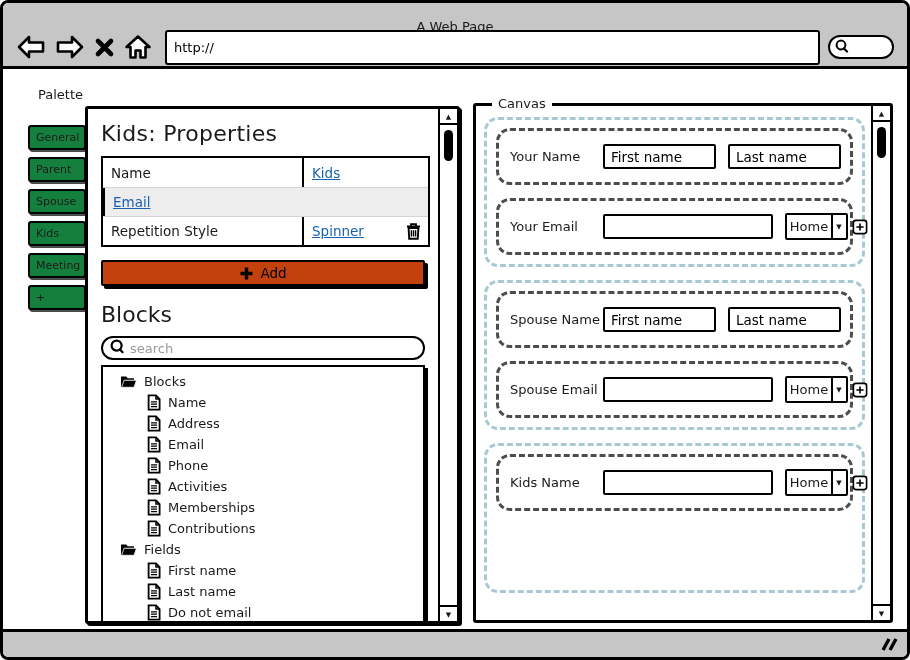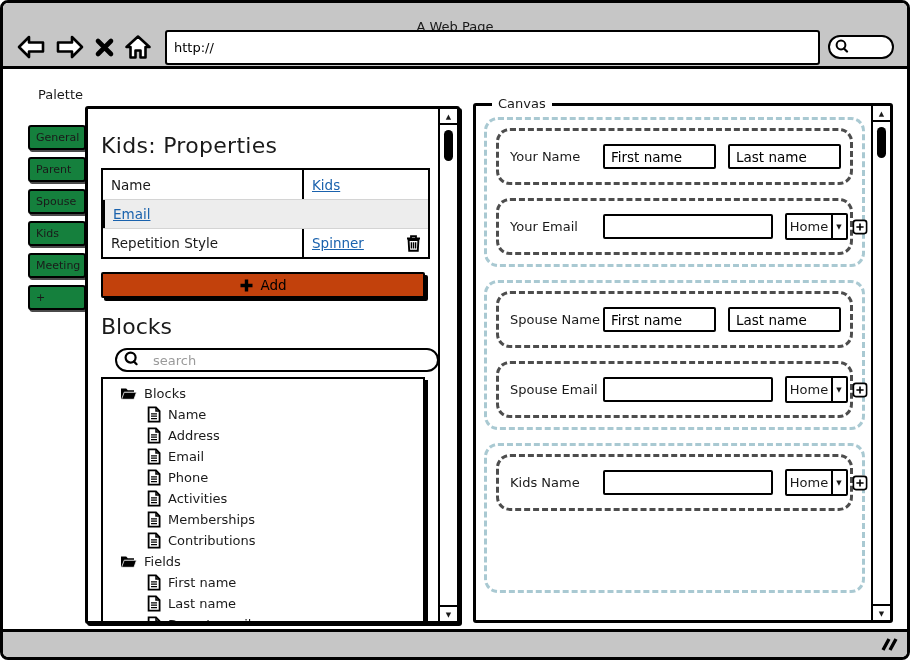--- a/index.html
+++ b/index.html
@@ -52,42 +52,42 @@
     border-left:2px solid #000; background:#fff; }
   .sb-btn { position:absolute; left:0; width:100%; height:16px; text-align:center;
     font-size:7px; line-height:16px; cursor:pointer; }
   .sb-up { top:0; border-bottom:2px solid #000; }
   .sb-down { bottom:0; border-top:2px solid #000; }
   .sb-thumb { position:absolute; top:21px; left:3.5px; width:9px; height:31px;
     background:#000; border-radius:5px; }
 
   
   .lp-content { position:absolute; top:0; left:0; right:19px; bottom:0;
-    padding:20px 8px 0 13px; overflow:hidden; }
+    padding:8px 8px 0 13px; overflow:hidden; }
   .panel-title { font-size:22px; letter-spacing:.3px; margin:4px 0 10px; font-weight:normal; }
   .ptable { border:2.5px solid #000; }
   .prow { display:flex; align-items:stretch; height:29px; background:#fff; border-top:1.5px solid #d4d4d4; }
   .prow:first-child { border-top:none; }
   .prow.alt { background:#ededed; }
   .pcell-label { flex:1; display:flex; align-items:center; padding-left:8px; font-size:13.5px; }
   .pcell-value { width:126px; border-left:2.5px solid #000; display:flex;
     align-items:center; padding-left:8px; position:relative; }
   .plink { color:#1a62ad; text-decoration:underline; font-size:13.5px; cursor:pointer; }
   .trash { position:absolute; right:7px; top:6px; cursor:pointer; }
 
   .add-btn { margin-top:13px; width:calc(100% - 5px); height:26px;
     border:2.5px solid #000; border-radius:2px; background:#c2410c;
     box-shadow:3px 3px 0 #000; display:flex; align-items:center; justify-content:center;
     gap:6px; font-size:13.5px; cursor:pointer; font-family:"DejaVu Sans",sans-serif; }
 
   
   .blocks-title { font-size:22px; margin:16px 0 9px; font-weight:normal; }
   .searchbox { width:calc(100% - 5px); height:24px; border:2.5px solid #000;
-    border-radius:13px; display:flex; align-items:center; padding-left:7px; gap:14px;
-    background:#fff;margin-left:14px; }
+    border-radius:13px; display:flex; align-items:center; padding-left:7px; gap:5px;
+    background:#fff; }
   .searchbox input { border:none; outline:none; font-size:13px; flex:1;
     font-family:"DejaVu Sans",sans-serif; background:transparent; }
   .searchbox input::placeholder { color:#9a9a9a; }
   .treebox { margin-top:5px; width:calc(100% - 5px); height:258px;
     border:2.5px solid #000; box-shadow:3px 3px 0 #000; padding-top:4px; overflow:hidden; }
   .trow { display:flex; align-items:center; gap:7px; height:21px; font-size:13px;
     padding-left:17px; cursor:pointer; }
   .trow.lvl1 { padding-left:44px; }
   .ticon { display:flex; align-items:center; }
 

